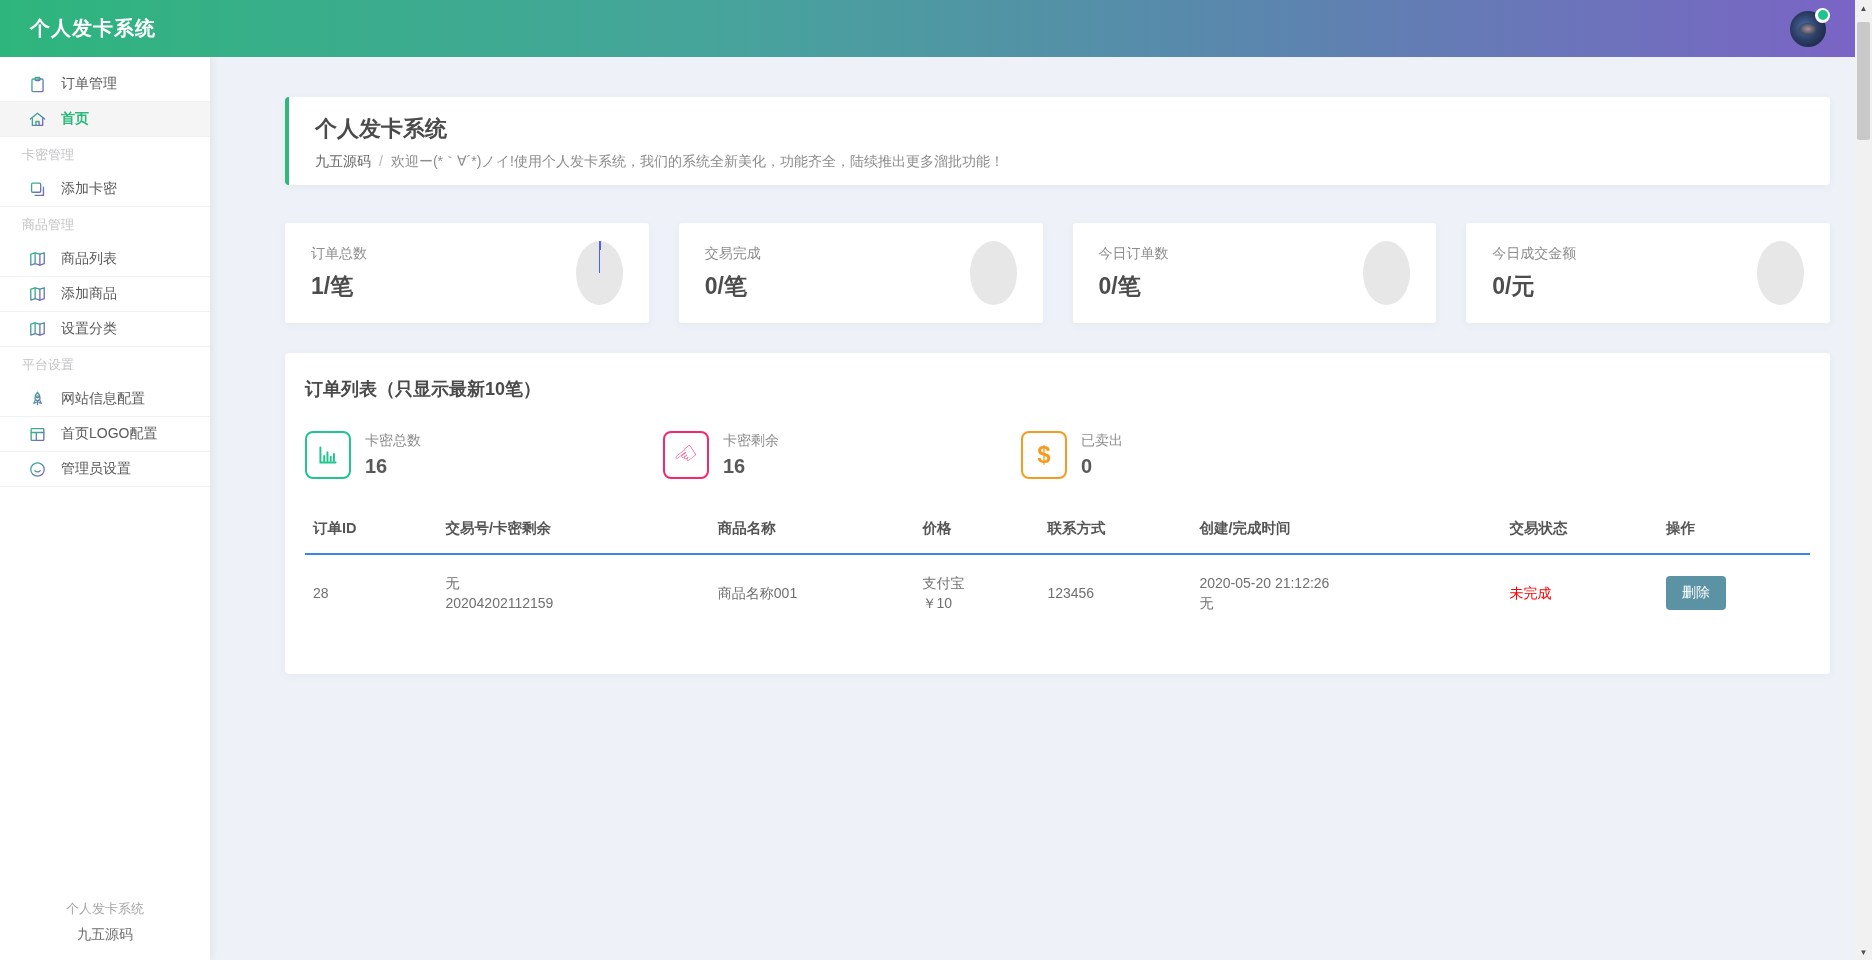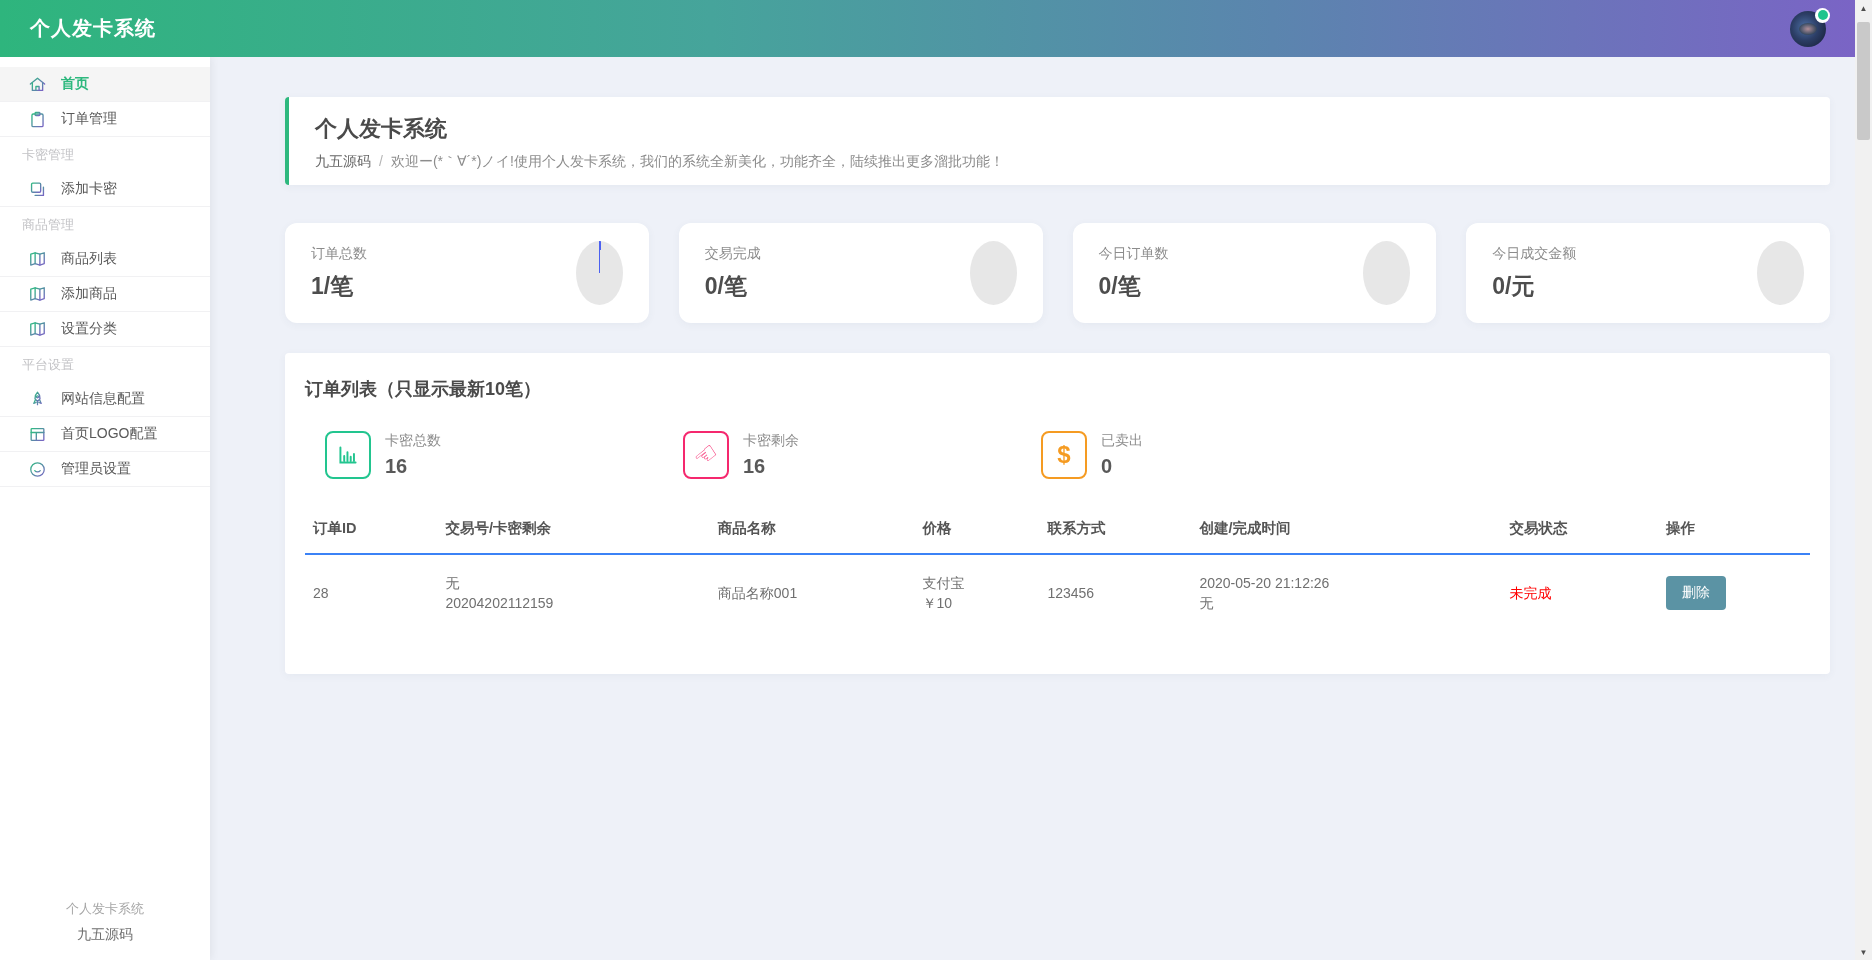--- a/index.html
+++ b/index.html
@@ -63,36 +63,36 @@
     background:#fff; border-left:4px solid #2eb87e; border-radius:4px;
     box-shadow:0 2px 8px rgba(60,70,100,.05); padding:17px 26px 18px; height:88px;
   }
   .welcome-card h2{ font-size:22px; color:#4a4a4a; font-weight:bold; margin-bottom:9px; }
   .welcome-sub{ font-size:14px; color:#8c8c8c; display:flex; gap:8px; align-items:baseline; }
   .welcome-sub .brand{ color:#666; }
   .welcome-sub .sep{ color:#b5b5b5; }
 
   .stats-row{ display:flex; gap:30px; margin-top:38px; }
   .stat-card{
-    flex:1; height:100px; background:#fff; border-radius:12px;
+    flex:1; height:100px; background:#fff; border-radius:3px;
     box-shadow:0 2px 8px rgba(60,70,100,.05);
     display:flex; align-items:center; justify-content:space-between; padding:0 26px;
   }
   .stat-label{ font-size:14px; color:#8c8c8c; margin-bottom:8px; }
   .stat-value{ font-size:23px; font-weight:bold; color:#4d4d4d; }
   .pie{ width:47px; height:64px; border-radius:50%; background:#e7e7e7; }
   .pie.has-slice{ background:conic-gradient(#4c61f0 0deg 2.5deg, #e7e7e7 2.5deg 360deg); }
 
   .panel{
     margin-top:30px; background:#fff; border-radius:4px;
     box-shadow:0 2px 8px rgba(60,70,100,.05); padding:24px 20px 42px;
   }
   .panel-title{ font-size:18px; font-weight:bold; color:#4a4a4a; }
 
-  .mini-stats{ display:flex; margin-top:30px;margin-left:20px; }
+  .mini-stats{ display:flex; margin-top:30px; }
   .mini-stat{ display:flex; align-items:center; gap:14px; width:358px; }
   .mini-ic{
     width:46px; height:48px; border-radius:8px; border:2px solid; background:#fff;
     display:flex; align-items:center; justify-content:center; flex:none;
   }
   .mini-ic.green{ border-color:#22c58f; color:#22c58f; }
   .mini-ic.pink{ border-color:#f5286e; color:#f5286e; }
   .mini-ic.orange{ border-color:#f59b22; color:#f59b22; }
   .mini-ic .dollar{ font-size:24px; font-weight:bold; }
   .mini-ic .hand{ font-size:26px; display:inline-block; transform:rotate(-38deg); line-height:1; }
@@ -127,35 +127,35 @@
   <div class="avatar-wrap">
     <div class="avatar"></div>
     <div class="status-badge">
         <i></i>
       </div>
   </div>
 </header>
 
 <nav class="sidebar">
 
+  <div class="nav-item">
+    <svg class="nav-ic" viewBox="0 0 24 24" fill="none" stroke="url(#ig)" stroke-width="1.7" stroke-linecap="round" stroke-linejoin="round">
+        <rect x="5" y="5" width="14" height="16" rx="1.5"></rect>
+        <rect x="9" y="3" width="6" height="4" rx="1"></rect>
+      </svg>
+    <span>订单管理</span>
+  </div>
+
   <div class="nav-item active">
     <svg class="nav-ic" viewBox="0 0 24 24" fill="none" stroke="url(#ig)" stroke-width="1.7" stroke-linecap="round" stroke-linejoin="round">
         <path d="M3 11.5 12 4l9 7.5"></path>
         <path d="M5.5 10v9.5h13V10"></path>
         <path d="M10 19.5v-5h4v5"></path>
       </svg>
     <span>首页</span>
-  </div>
-
-  <div class="nav-item">
-    <svg class="nav-ic" viewBox="0 0 24 24" fill="none" stroke="url(#ig)" stroke-width="1.7" stroke-linecap="round" stroke-linejoin="round">
-        <rect x="5" y="5" width="14" height="16" rx="1.5"></rect>
-        <rect x="9" y="3" width="6" height="4" rx="1"></rect>
-      </svg>
-    <span>订单管理</span>
   </div>
 
   <div class="nav-section">
     <span>卡密管理</span>
   </div>
 
 
   <div class="nav-item">
     <svg class="nav-ic" viewBox="0 0 24 24" fill="none" stroke="url(#ig)" stroke-width="1.7" stroke-linecap="round" stroke-linejoin="round">
         <rect x="4.5" y="4" width="11.5" height="11.5" rx="1.5"></rect>

